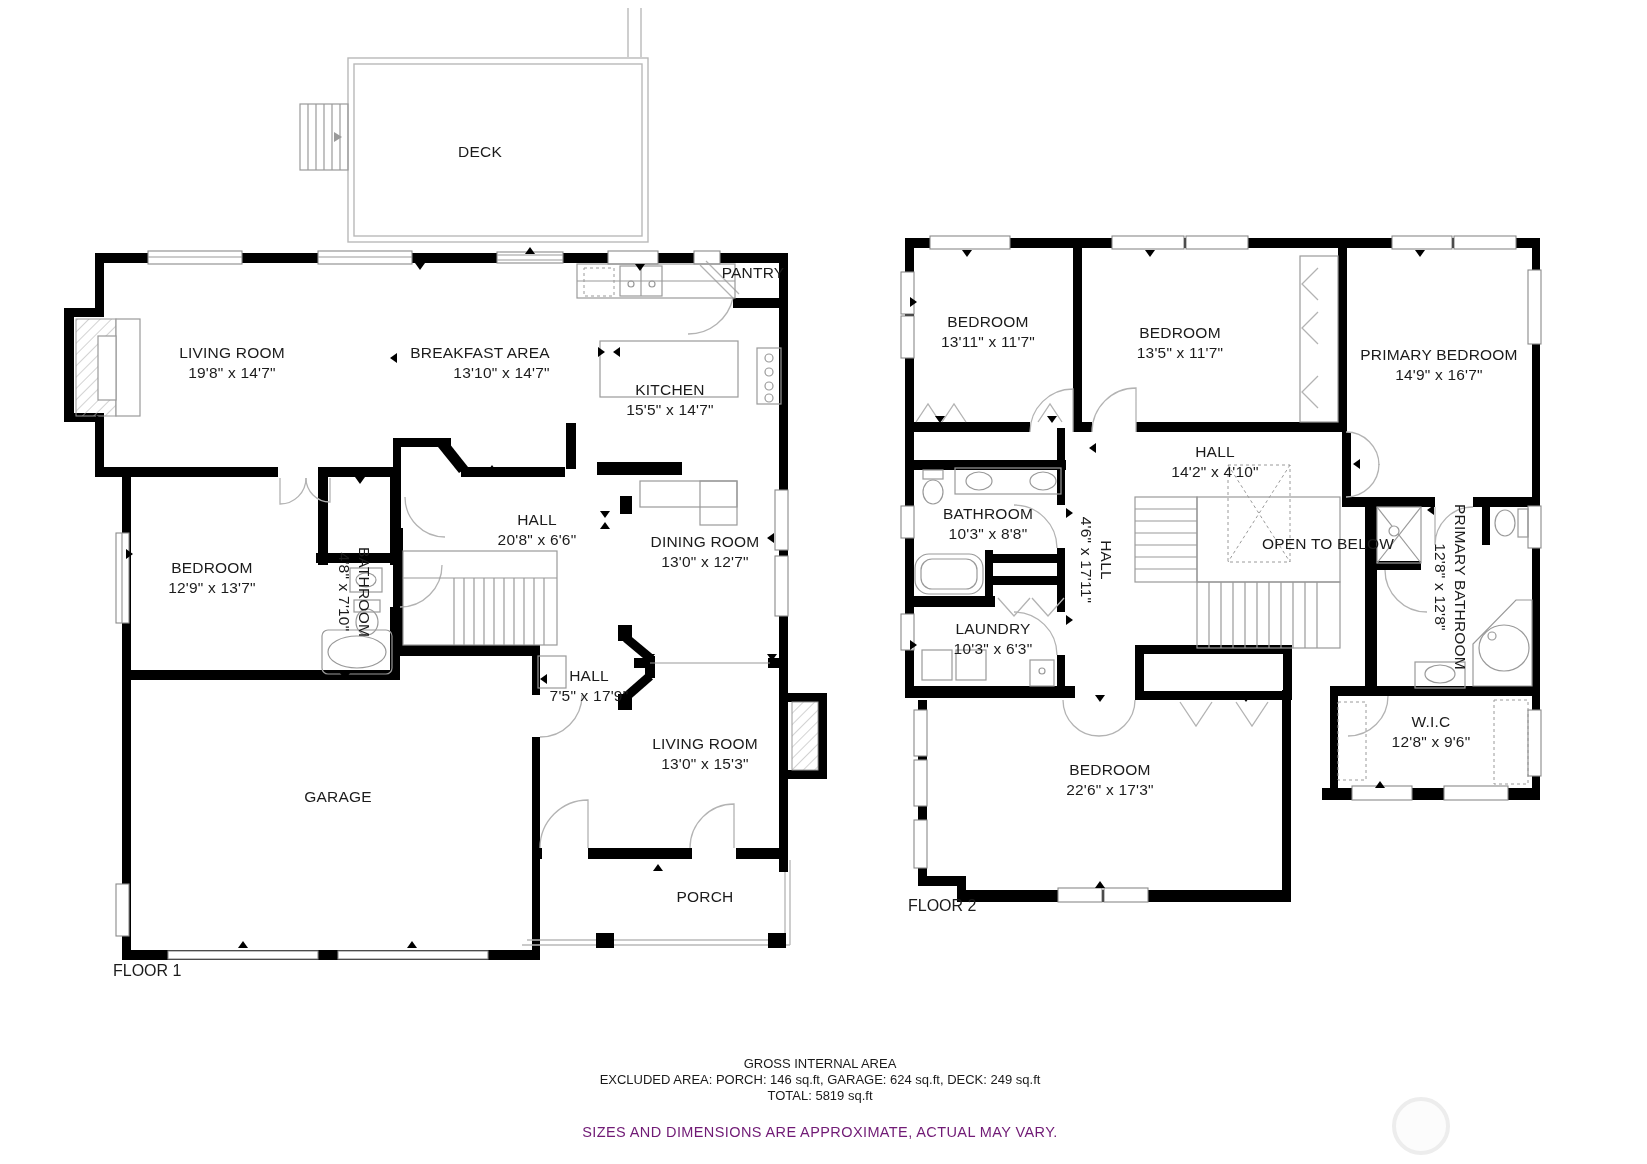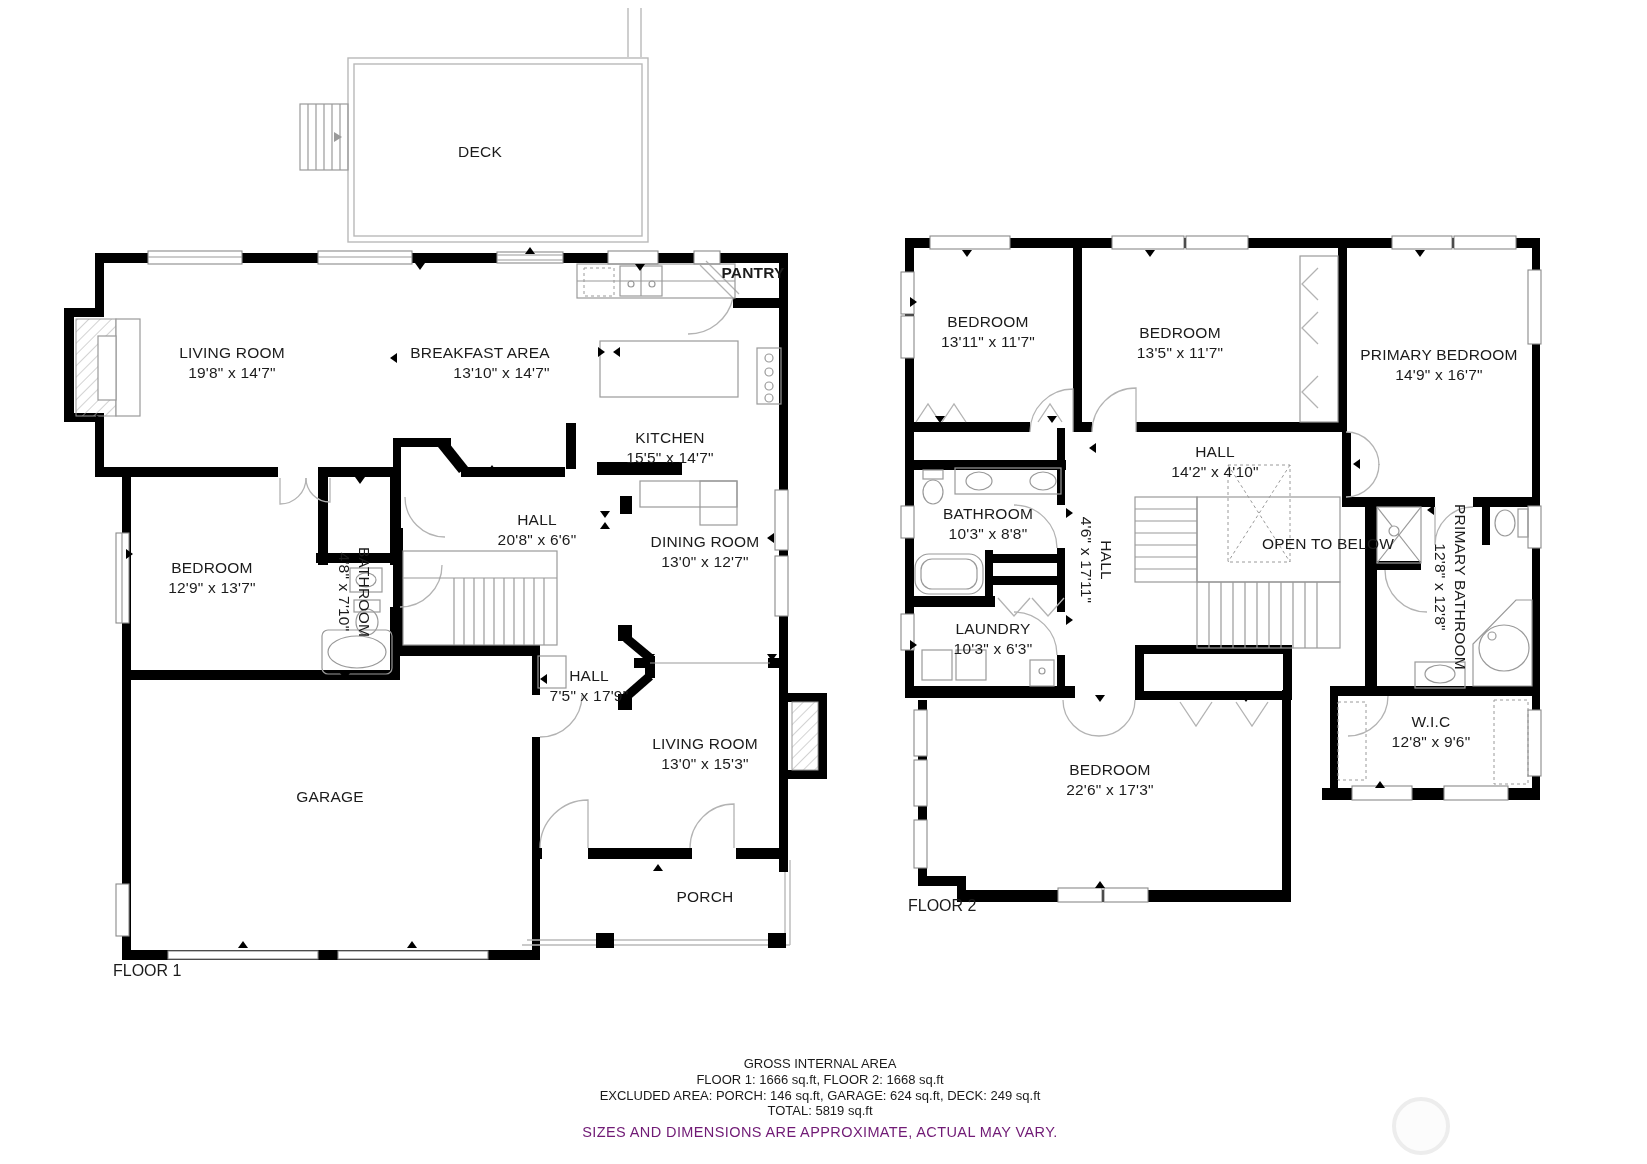--- a/index.html
+++ b/index.html
@@ -394,25 +394,25 @@
     <span>DECK</span>
   </div>
   <div class="room-label" style="left:232px;top:363px;">
     <span>LIVING ROOM</span><br>
     <span>19'8" x 14'7"</span>
   </div>
   <div class="room-label" style="left:480px;top:363px;text-align:right;">
     <span>BREAKFAST AREA</span><br>
     <span>13'10" x 14'7"</span>
   </div>
-  <div class="room-label" style="left:670px;top:400px;margin-top:48px;">
+  <div class="room-label" style="left:670px;top:400px;">
     <span>KITCHEN</span><br>
     <span>15'5" x 14'7"</span>
   </div>
-  <div class="room-label" style="left:753px;top:273px;font-weight:bold;">
+  <div class="room-label" style="left:753px;top:273px;">
     <span>PANTRY</span>
   </div>
   <div class="room-label" style="left:537px;top:530px;">
     <span>HALL</span><br>
     <span>20'8" x 6'6"</span>
   </div>
   <div class="room-label" style="left:212px;top:578px;">
     <span>BEDROOM</span><br>
     <span>12'9" x 13'7"</span>
   </div>
@@ -421,21 +421,21 @@
     <span>4'8" x 7'10"</span>
   </div>
   <div class="room-label" style="left:705px;top:552px;">
     <span>DINING ROOM</span><br>
     <span>13'0" x 12'7"</span>
   </div>
   <div class="room-label" style="left:589px;top:686px;">
     <span>HALL</span><br>
     <span>7'5" x 17'9"</span>
   </div>
-  <div class="room-label" style="left:330px;top:797px;text-align:center;">
+  <div class="room-label" style="left:338px;top:797px;text-align:center;">
     <span>GARAGE</span>
   </div>
   <div class="room-label" style="left:705px;top:754px;">
     <span>LIVING ROOM</span><br>
     <span>13'0" x 15'3"</span>
   </div>
   <div class="room-label" style="left:658px;top:897px;margin-left:47px;">
     <span>PORCH</span>
   </div>
 
@@ -481,19 +481,18 @@
   <div class="room-label" style="left:1110px;top:780px;">
     <span>BEDROOM</span><br>
     <span>22'6" x 17'3"</span>
   </div>
 
   <div class="floor-title" style="left:113px;top:962px;">FLOOR 1</div>
   <div class="floor-title" style="left:908px;top:897px;">FLOOR 2</div>
 
   <div id="summary">
     <div>GROSS INTERNAL AREA</div>
-    <div>FLOOR 1: 1666 sq.ft, FLOOR 2: 1668 sq.ft</div>
     <div>EXCLUDED AREA: PORCH: 146 sq.ft, GARAGE: 624 sq.ft, DECK: 249 sq.ft</div>
     <div>TOTAL: 5819 sq.ft</div>
   </div>
   <div id="disclaimer">SIZES AND DIMENSIONS ARE APPROXIMATE, ACTUAL MAY VARY.</div>
 
 </div>
 
 </body></html>

